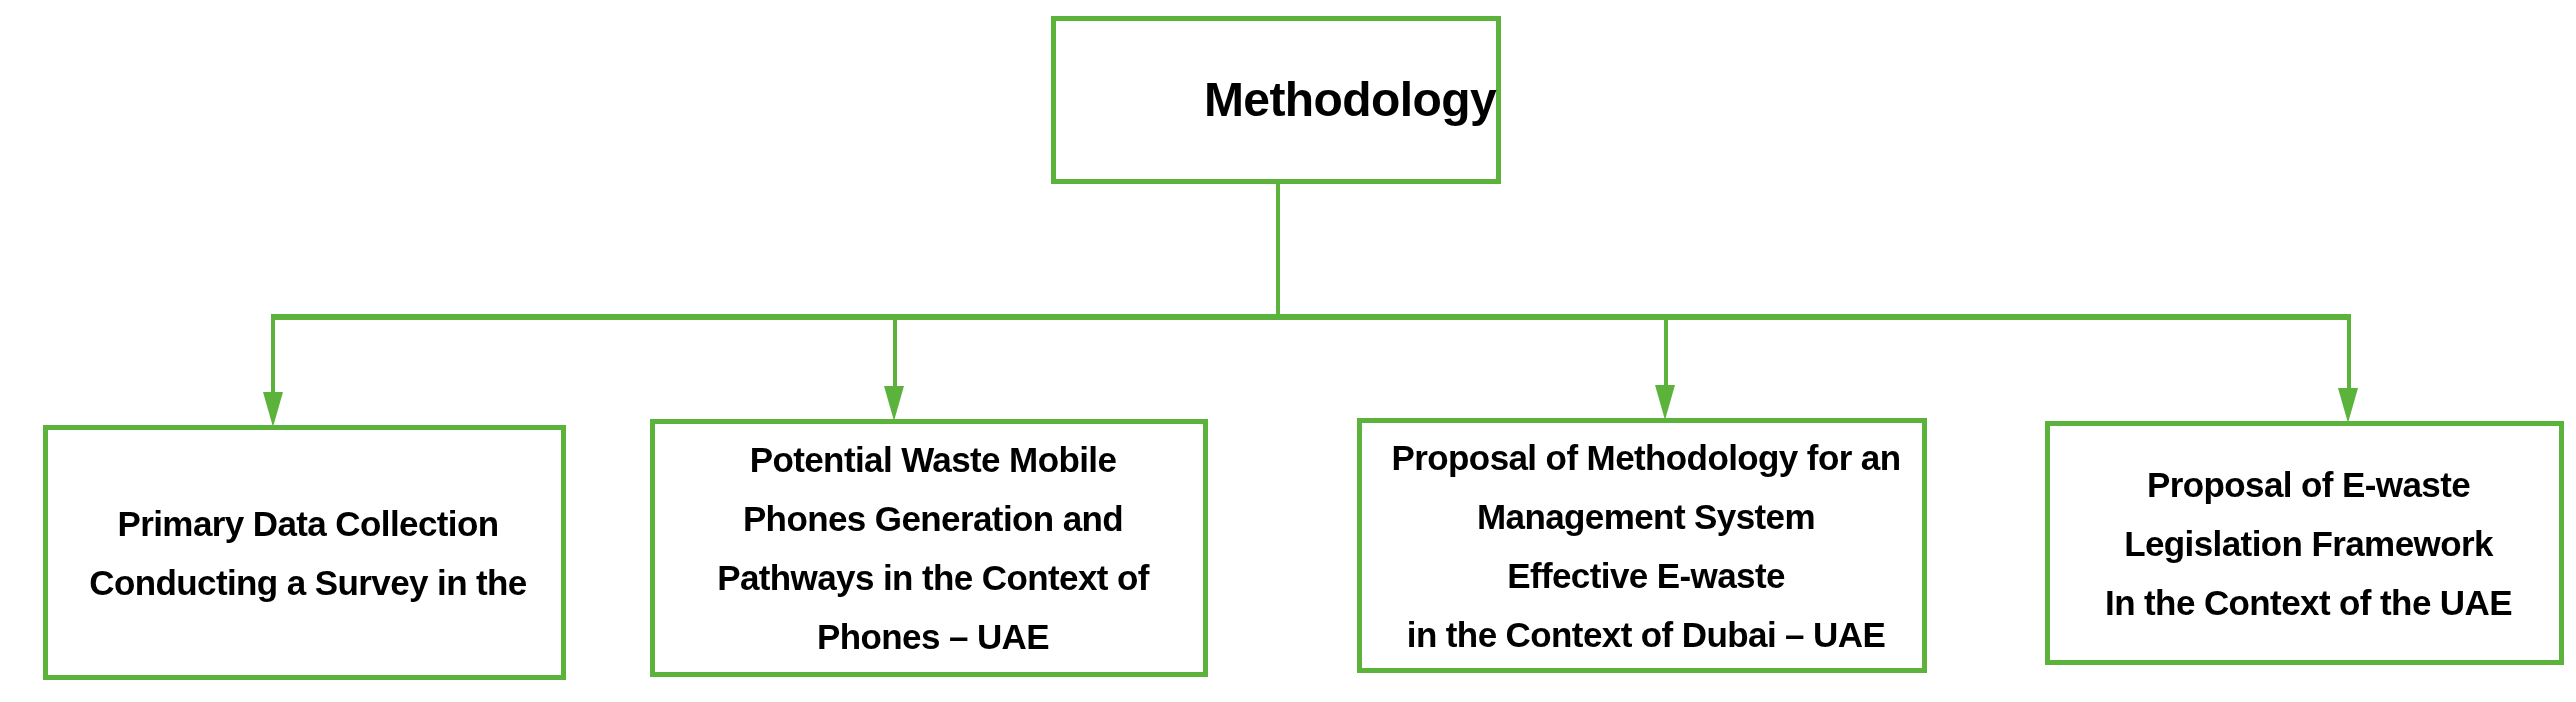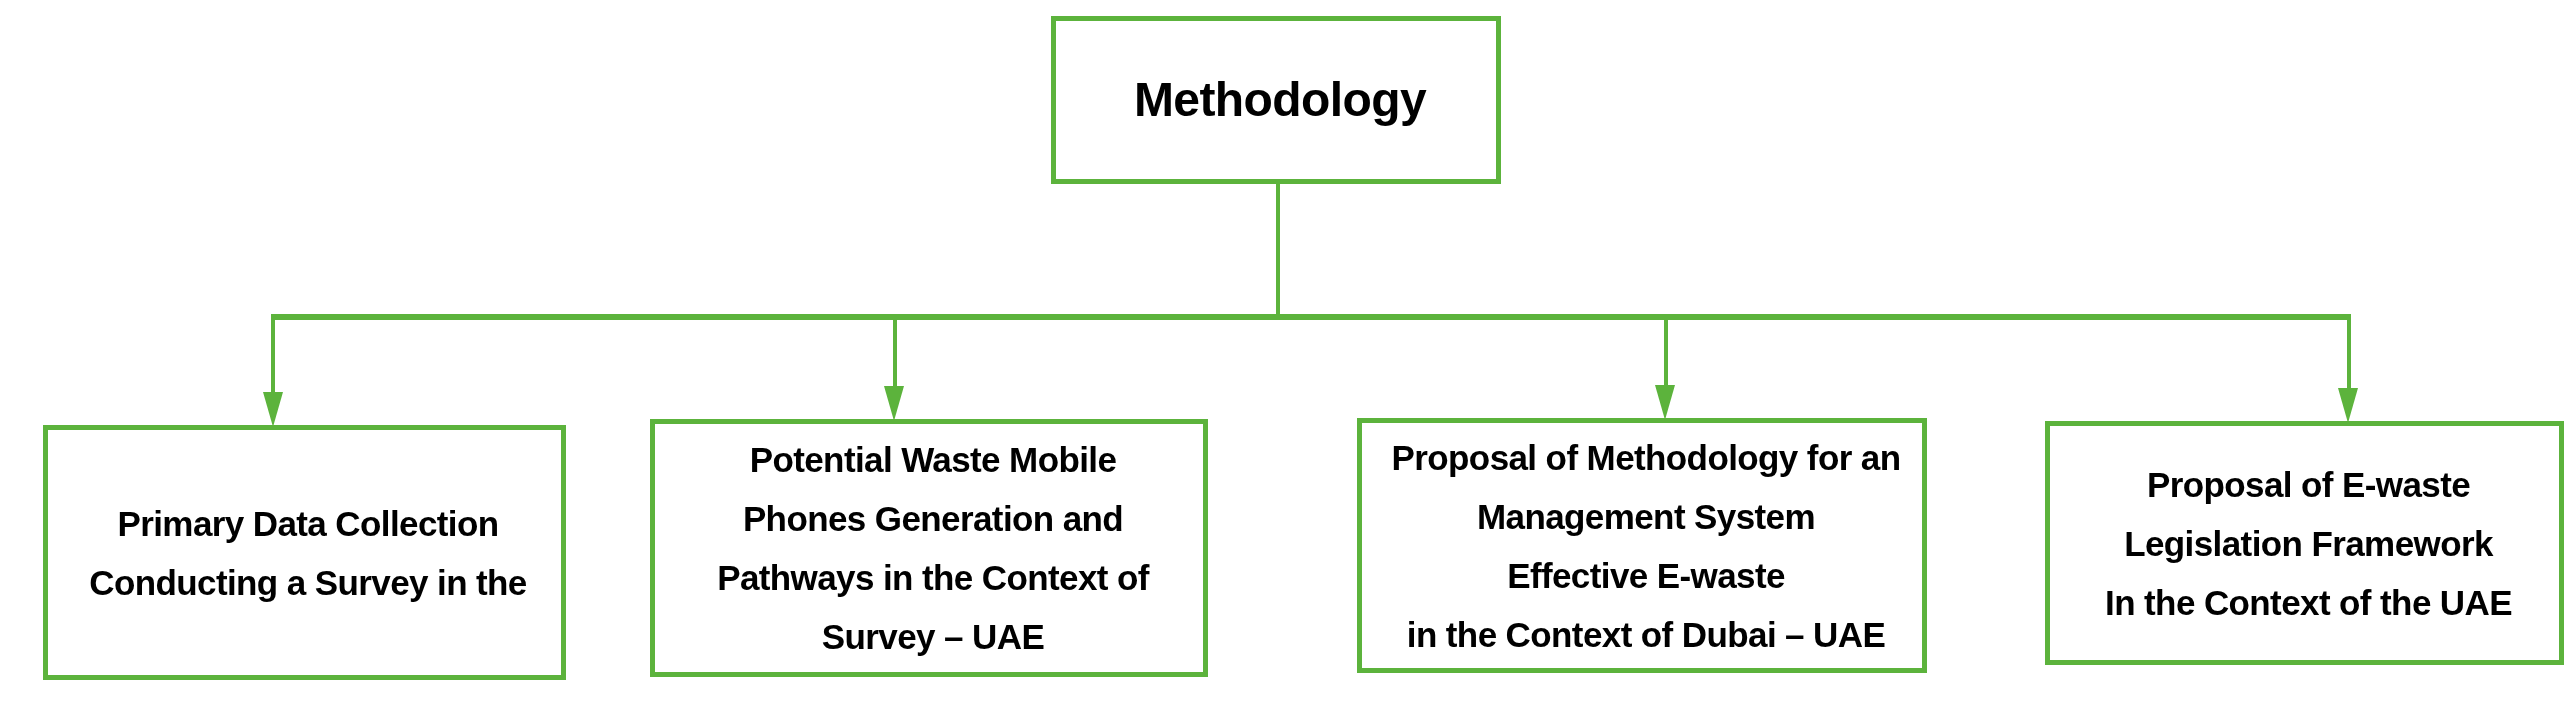--- a/index.html
+++ b/index.html
@@ -14,21 +14,21 @@
     color: var(--ink);
     overflow: hidden;
   }
   .node {
     position: absolute;
     box-sizing: border-box;
     background: var(--bg);
     border: 5.6px solid var(--accent);
     display: flex;
     align-items: center;
-    justify-content: center;
+    justify-content: flex-end;
     text-align: center;
     padding-left: 8px;
   }
   .root-node {
     left: 1051px; top: 15.6px; width: 450px; height: 168px;
     font-size: 48px; letter-spacing: -0.6px;
   }
   .leaf-node {
     font-size: 35px; letter-spacing: -0.6px;
   }
@@ -84,21 +84,21 @@
       <div class="line">Primary Data Collection</div>
       <div class="line">Conducting a Survey in the</div>
     </div>
   </div>
 
   <div class="node leaf-node" id="box2">
     <div class="node-label">
       <div class="line">Potential Waste Mobile</div>
       <div class="line">Phones Generation and</div>
       <div class="line">Pathways in the Context of</div>
-      <div class="line">Survey – UAE</div>
+      <div class="line">Phones – UAE</div>
     </div>
   </div>
 
   <div class="node leaf-node" id="box3">
     <div class="node-label">
       <div class="line">Proposal of Methodology for an</div>
       <div class="line">Management System</div>
       <div class="line">Effective E-waste</div>
       <div class="line">in the Context of Dubai – UAE</div>
     </div>

